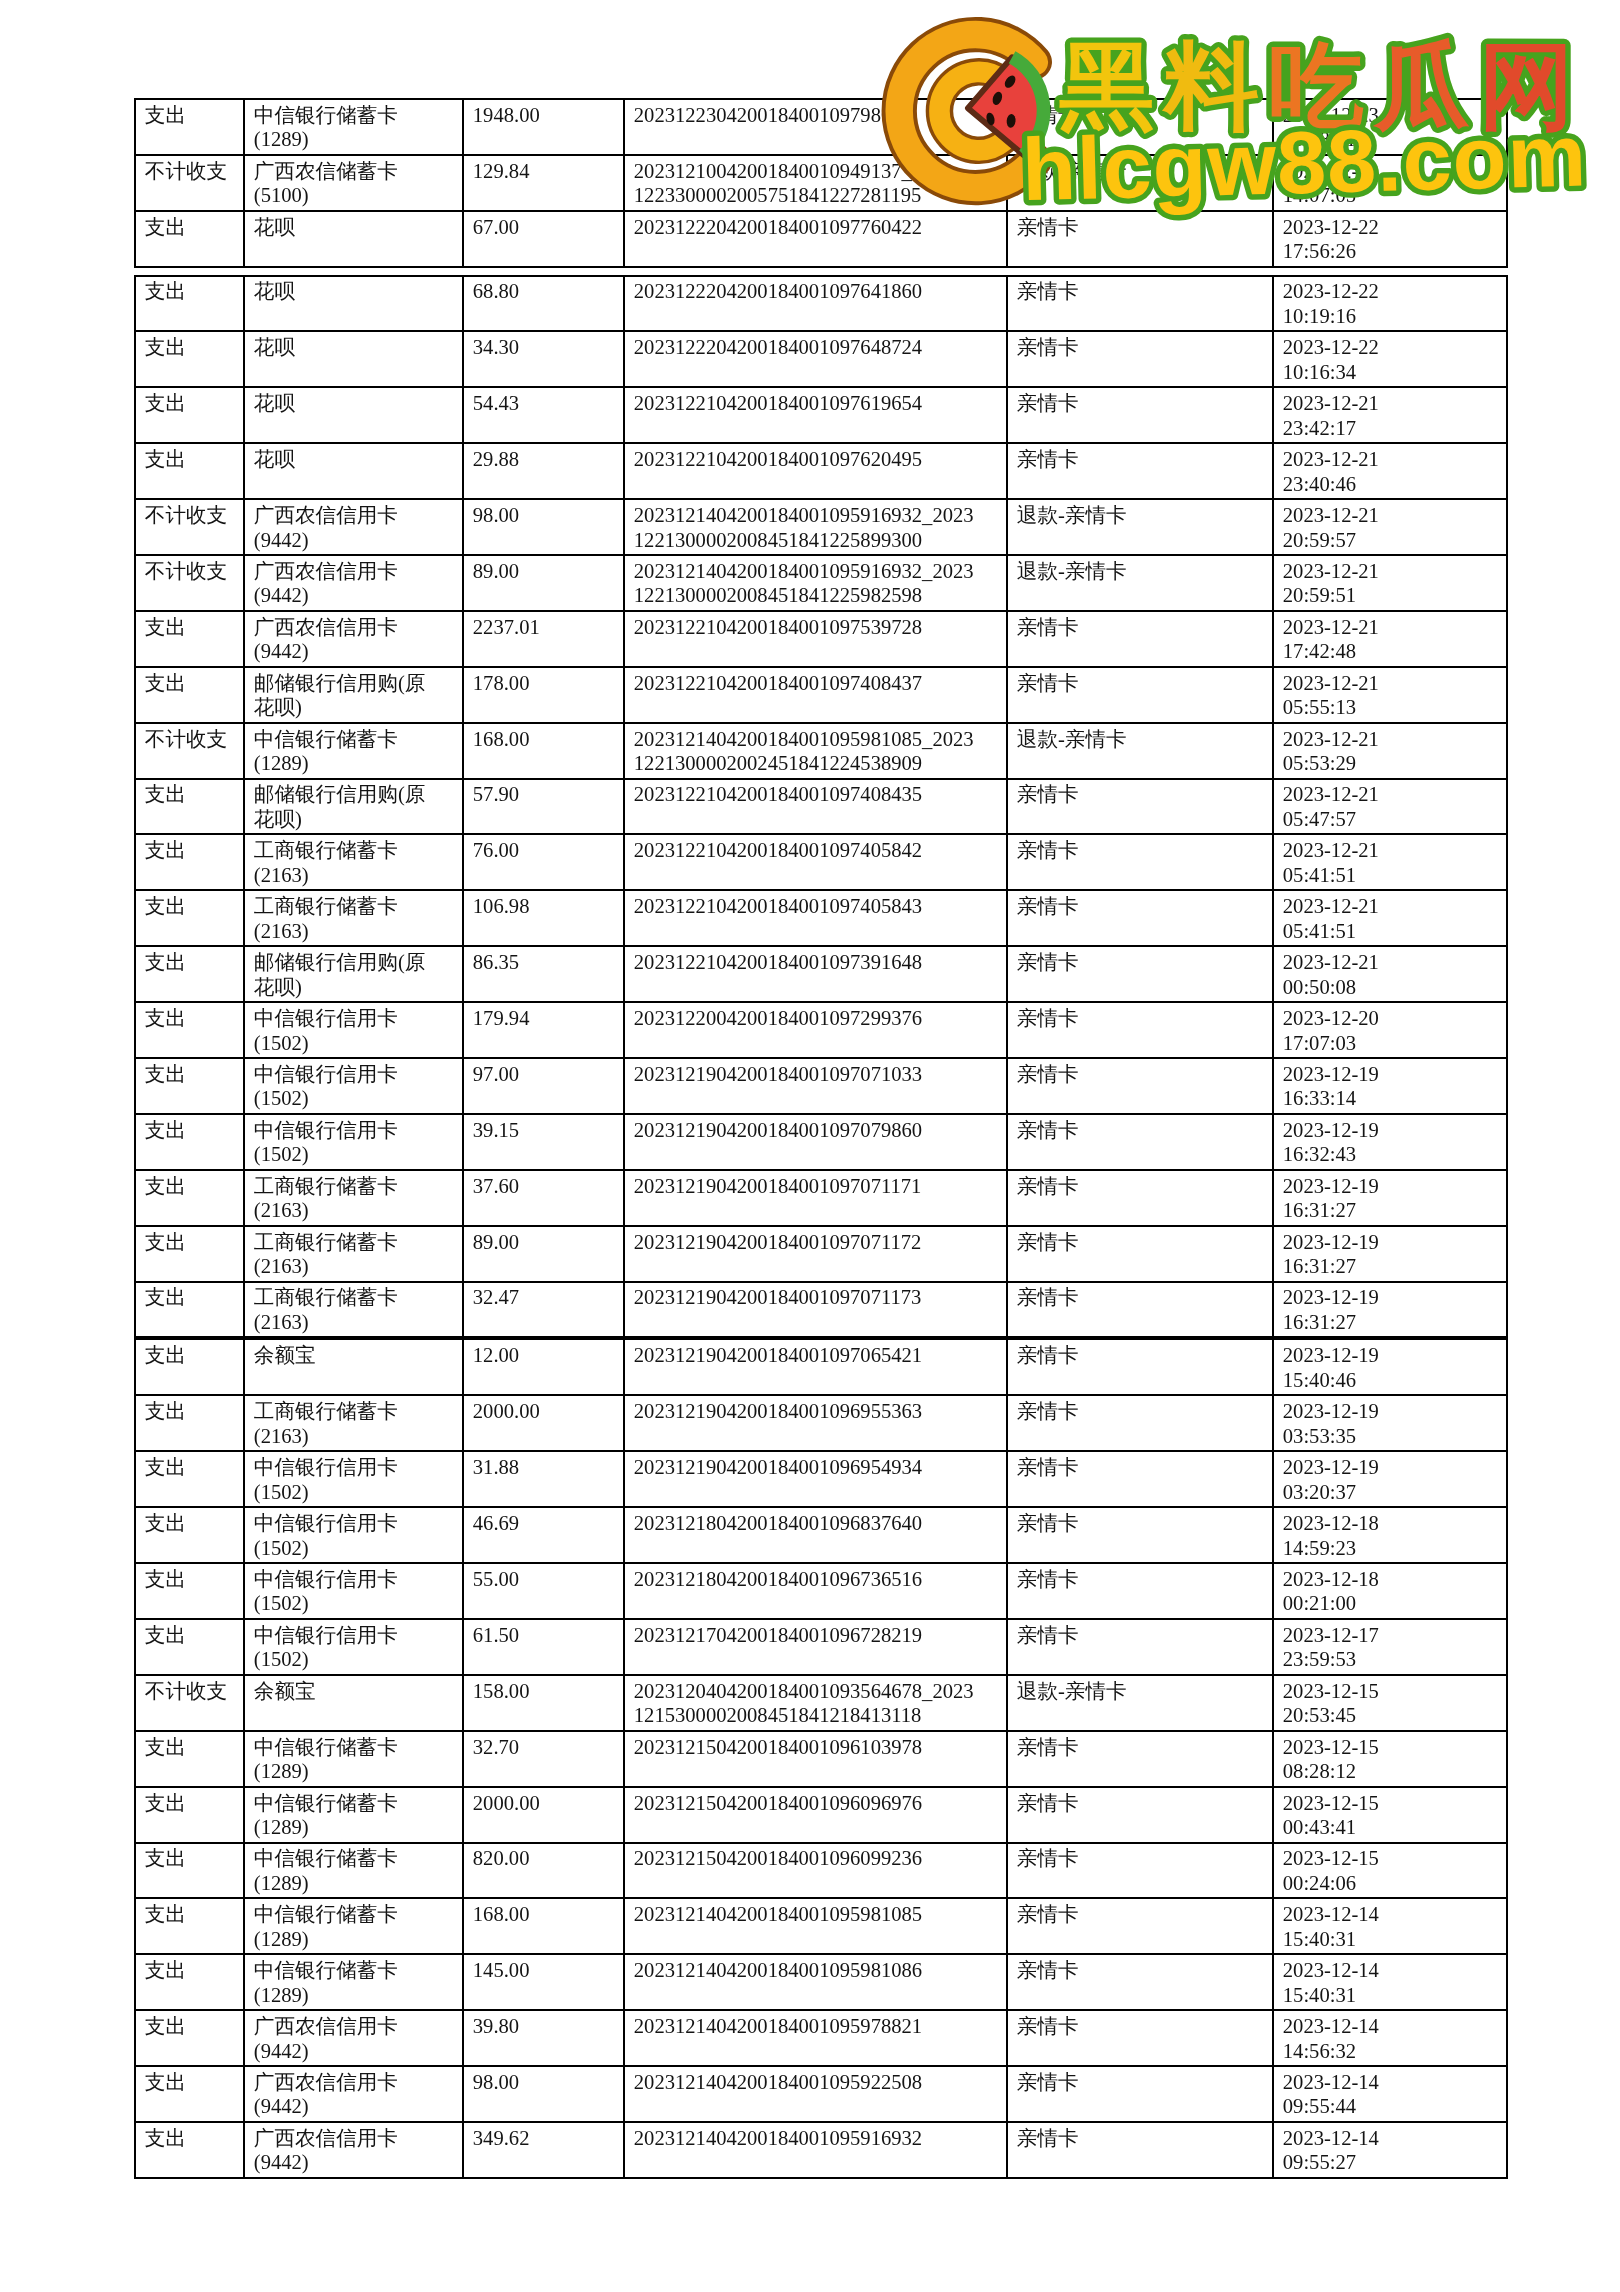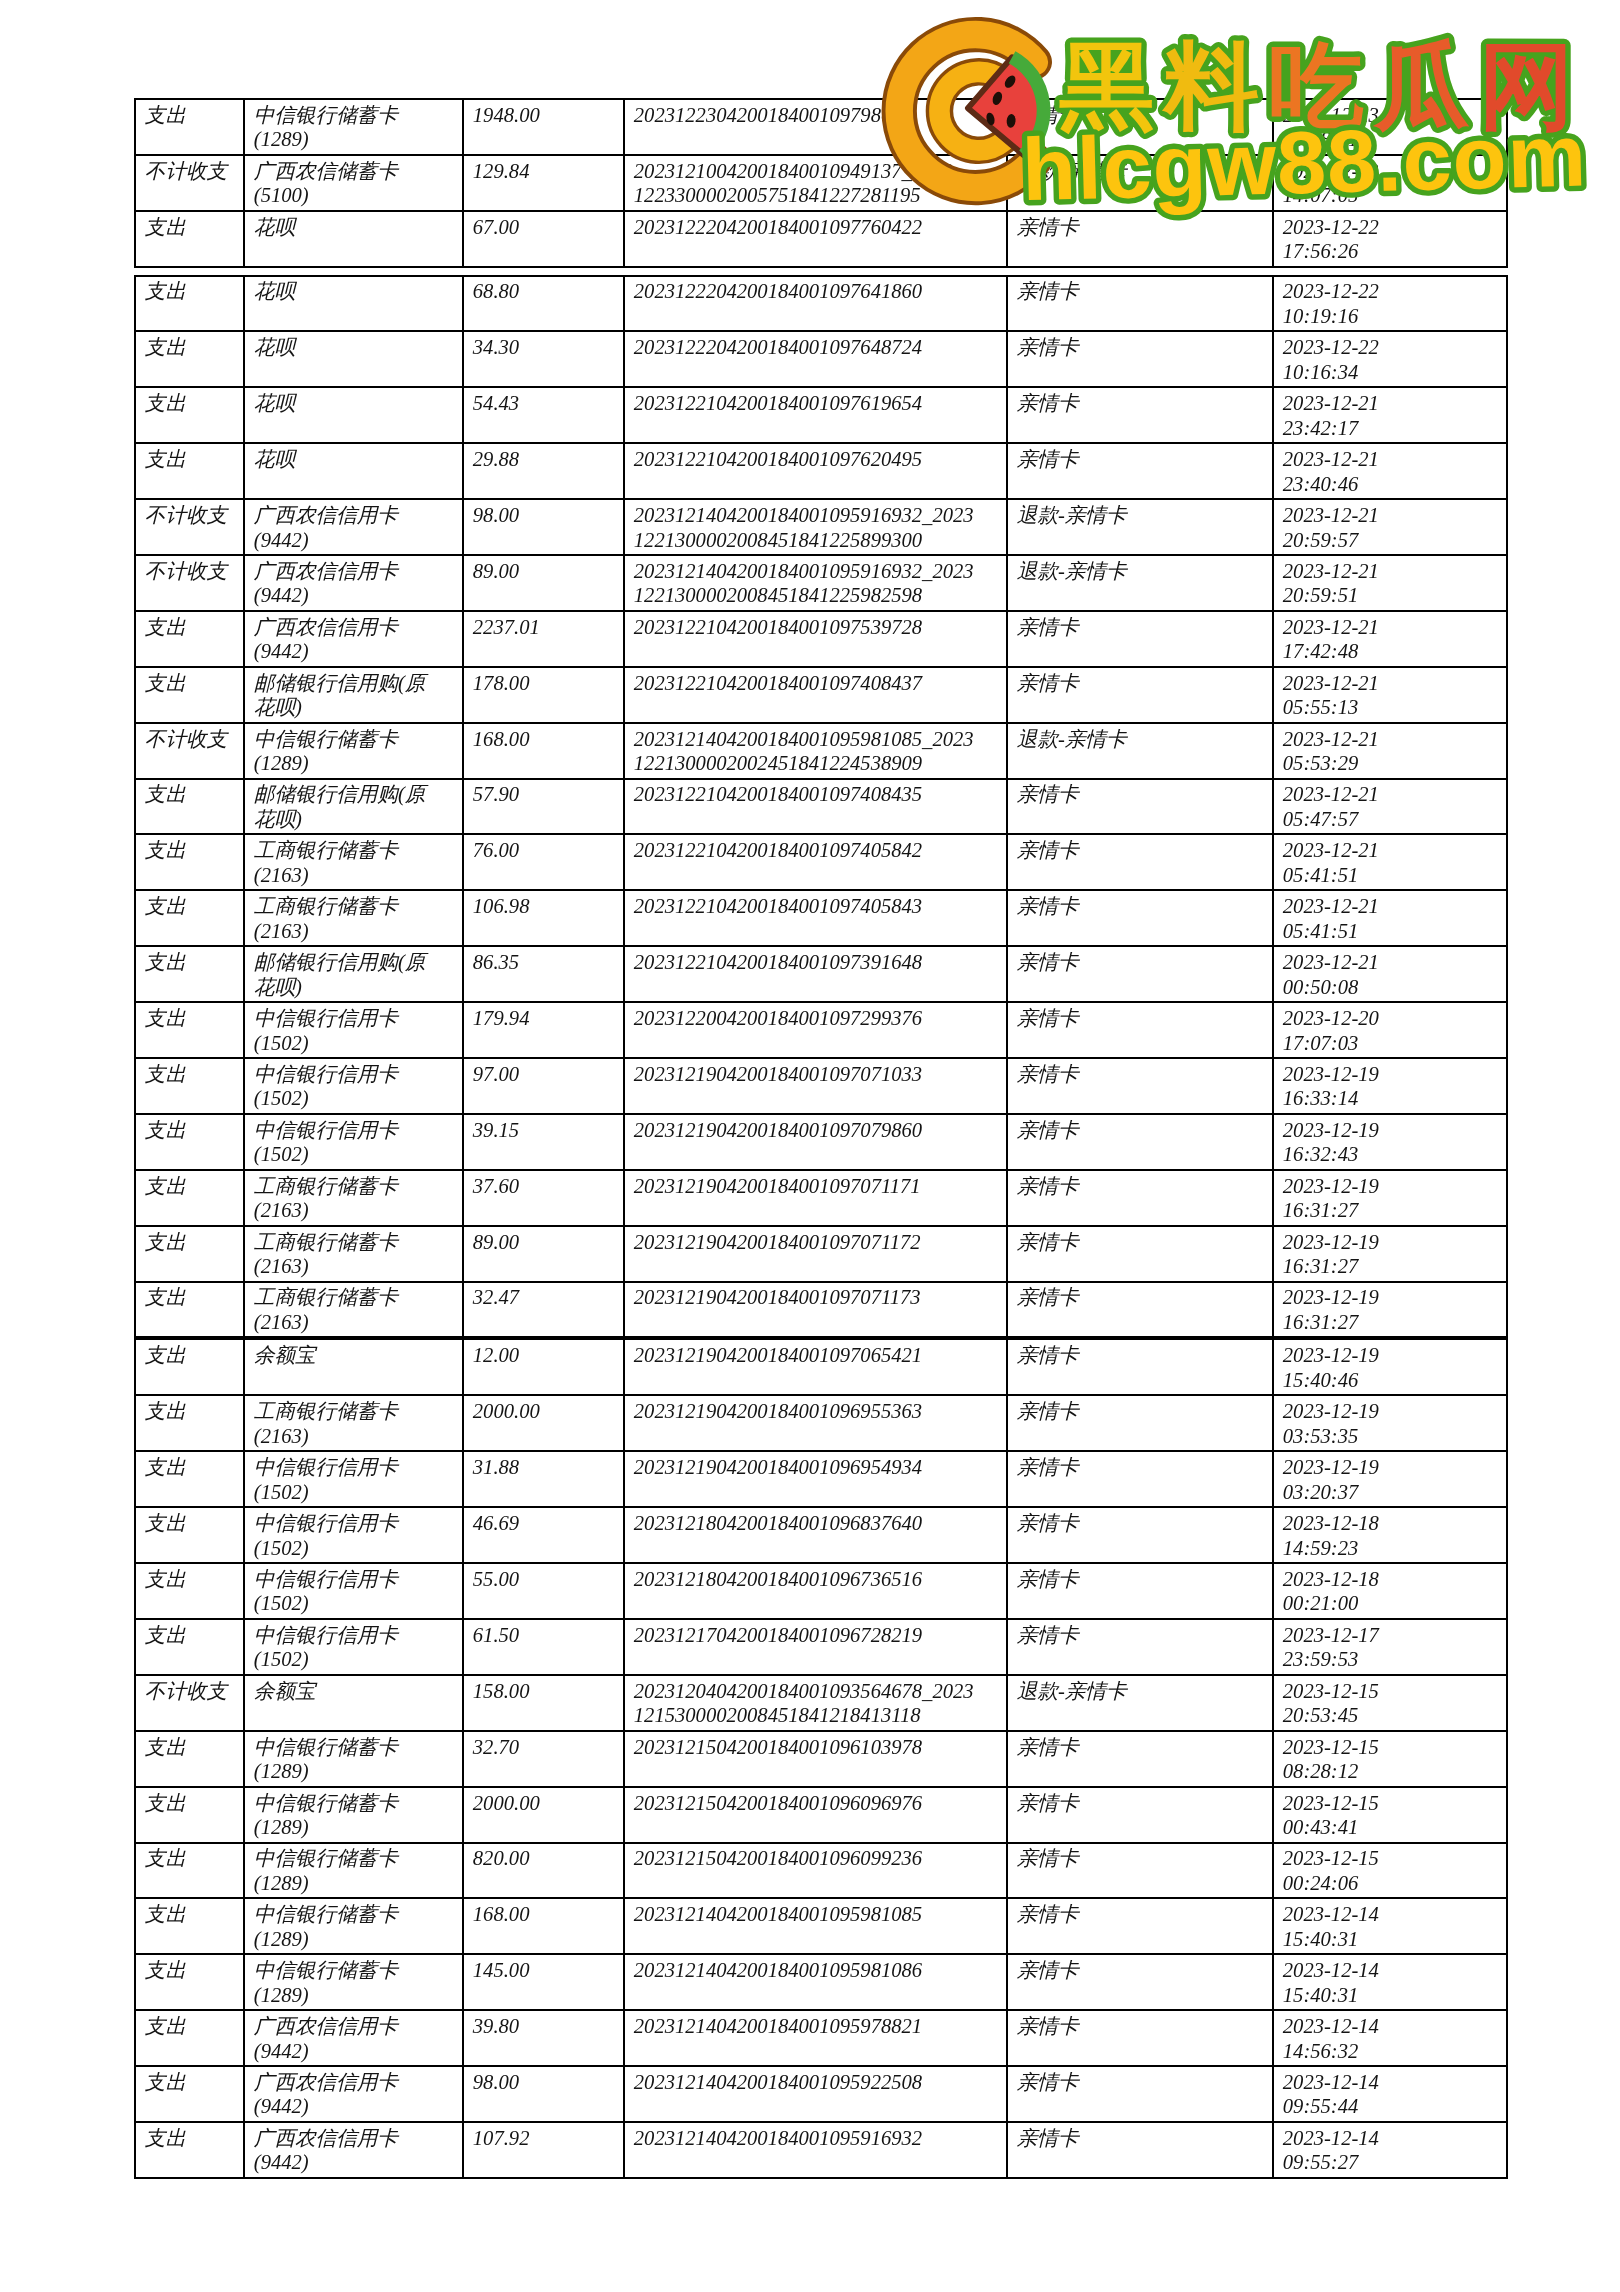--- a/index.html
+++ b/index.html
@@ -5,21 +5,21 @@
   html,body{margin:0;padding:0;}
   body{
     width:1620px;height:2293px;
     background:#ffffff;
     position:relative;
     overflow:hidden;
     font-family:"Liberation Serif","DejaVu Serif",serif;
     color:#141414;
   }
   #doc{
-    position:absolute;left:134px;top:98px;width:1163px;font-style:italic;
+    position:absolute;left:134px;top:98px;width:1163px;
   }
   table.bill{
     border-collapse:collapse;
     table-layout:fixed;
     width:1371px;
     font-size:20.6px;
     line-height:24.5px;
   }
   table.bill td{
     border:2px solid #000;
@@ -371,21 +371,21 @@
     <td><span>支出</span></td>
     <td><span>广西农信信用卡</span><span class="l2">(9442)</span></td>
     <td><span>98.00</span></td>
     <td><span>2023121404200184001095922508</span></td>
     <td><span>亲情卡</span></td>
     <td><span>2023-12-14</span><span class="l2">09:55:44</span></td>
   </tr>
         <tr>
     <td><span>支出</span></td>
     <td><span>广西农信信用卡</span><span class="l2">(9442)</span></td>
-    <td><span>107.92</span></td>
+    <td><span>349.62</span></td>
     <td><span>2023121404200184001095916932</span></td>
     <td><span>亲情卡</span></td>
     <td><span>2023-12-14</span><span class="l2">09:55:27</span></td>
   </tr>
       </tbody>
   </table>
 </div>
 
 <svg id="watermark" viewBox="0 0 780 220" width="765" height="216">
   <g>

